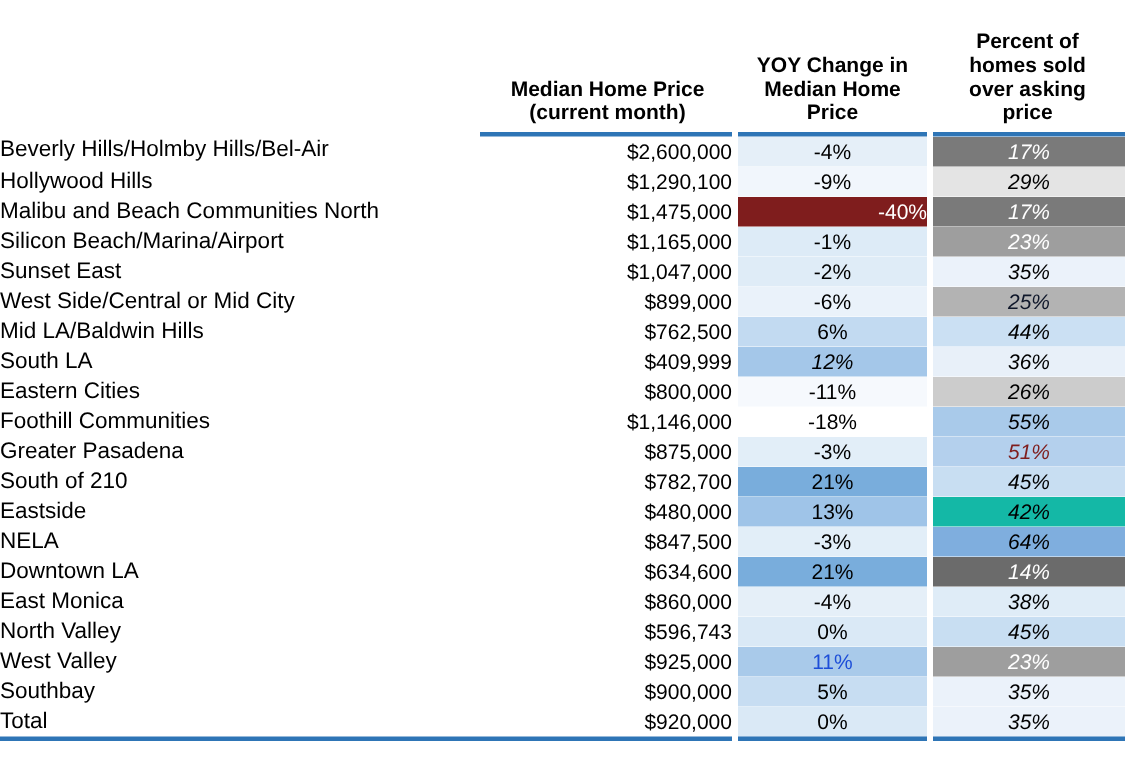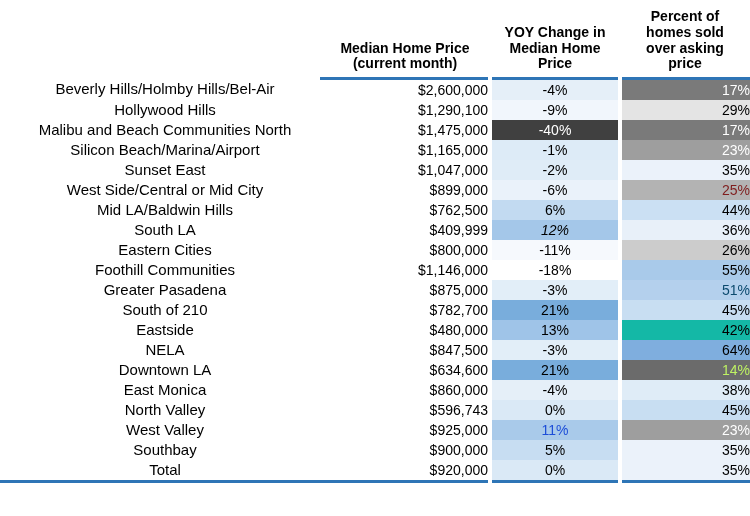--- a/index.html
+++ b/index.html
@@ -26,56 +26,56 @@
   col.c-yoy   { width: 130px; }
   col.c-pct   { width: 130px; }
 
   thead th {
     height: 71px;
     vertical-align: bottom;
     text-align: center;
     font-weight: bold;
     font-size: 14px;
     line-height: 1.12;
-    padding: 1px 14px 5px 14px;
+    padding: 12px 14px 5px 14px;
     background: #ffffff;
   }
   thead th.ruled {
     border-bottom: 3px solid #2E75B6;
   }
   thead th.area-h {
     padding: 0;
   }
 
   tbody td {
     height: 20px;
     font-size: 14px;
     line-height: 20px;
     padding: 0;
     white-space: nowrap;
     overflow: hidden;
   }
   tbody td.area {
-    text-align: center;
-    padding-left: 10px;
+    text-align: left;
     font-size: 15px;
     background: #ffffff;
   }
   tbody td.price {
     text-align: right;
     background: #ffffff;
   }
   tbody td.yoy {
     text-align: center;
     border-left: 4px solid #ffffff;
     border-right: 4px solid #ffffff;
   }
   tbody td.pct {
-    text-align: right;
+    text-align: center;
     border-left: 4px solid #eab308;
+    font-style: italic;
   }
   tbody tr:last-child td {
     border-bottom: 3px solid #2E75B6;
   }
 </style>
 </head>
 <body>
 
 <div class="page">
   <table class="heat">
@@ -102,40 +102,40 @@
         </tr>
         <tr>
           <td class="area">Hollywood Hills</td>
           <td class="price">$1,290,100</td>
           <td class="yoy" style="background: rgb(241, 246, 252); color: rgb(0, 0, 0);">-9%</td>
           <td class="pct" style="background: rgb(228, 228, 228); color: rgb(0, 0, 0);">29%</td>
         </tr>
         <tr>
           <td class="area">Malibu and Beach Communities North</td>
           <td class="price">$1,475,000</td>
-          <td class="yoy" style="background: #404040; color: rgb(255, 255, 255);">-40%</td>
+          <td class="yoy" style="background: #7f1d1d; color: rgb(255, 255, 255); text-align: right;">-40%</td>
           <td class="pct" style="background: rgb(122, 122, 122); color: rgb(255, 255, 255);">17%</td>
         </tr>
         <tr>
           <td class="area">Silicon Beach/Marina/Airport</td>
           <td class="price">$1,165,000</td>
           <td class="yoy" style="background: rgb(221, 235, 247); color: rgb(0, 0, 0);">-1%</td>
           <td class="pct" style="background: rgb(158, 158, 158); color: rgb(255, 255, 255);">23%</td>
         </tr>
         <tr>
           <td class="area">Sunset East</td>
           <td class="price">$1,047,000</td>
           <td class="yoy" style="background: rgb(223, 236, 247); color: rgb(0, 0, 0);">-2%</td>
           <td class="pct" style="background: rgb(235, 242, 250); color: rgb(0, 0, 0);">35%</td>
         </tr>
         <tr>
           <td class="area">West Side/Central or Mid City</td>
           <td class="price">$899,000</td>
           <td class="yoy" style="background: rgb(234, 242, 250); color: rgb(0, 0, 0);">-6%</td>
-          <td class="pct" style="background: rgb(179, 179, 179); color: #7f1d1d;">25%</td>
+          <td class="pct" style="background: rgb(179, 179, 179); color: #0f172a;">25%</td>
         </tr>
         <tr>
           <td class="area">Mid LA/Baldwin Hills</td>
           <td class="price">$762,500</td>
           <td class="yoy" style="background: rgb(194, 218, 241); color: rgb(0, 0, 0);">6%</td>
           <td class="pct" style="background: rgb(203, 224, 243); color: rgb(0, 0, 0);">44%</td>
         </tr>
         <tr>
           <td class="area">South LA</td>
           <td class="price">$409,999</td>
@@ -151,21 +151,21 @@
         <tr>
           <td class="area">Foothill Communities</td>
           <td class="price">$1,146,000</td>
           <td class="yoy" style="background: rgb(255, 255, 255); color: rgb(0, 0, 0);">-18%</td>
           <td class="pct" style="background: rgb(169, 202, 234); color: rgb(0, 0, 0);">55%</td>
         </tr>
         <tr>
           <td class="area">Greater Pasadena</td>
           <td class="price">$875,000</td>
           <td class="yoy" style="background: rgb(226, 238, 248); color: rgb(0, 0, 0);">-3%</td>
-          <td class="pct" style="background: rgb(180, 208, 237); color: #0c4a6e; margin-top: 36px;">51%</td>
+          <td class="pct" style="background: rgb(180, 208, 237); color: #7f1d1d; margin-top: 36px;">51%</td>
         </tr>
         <tr>
           <td class="area">South of 210</td>
           <td class="price">$782,700</td>
           <td class="yoy" style="background: rgb(121, 173, 220); color: rgb(0, 0, 0);">21%</td>
           <td class="pct" style="background: rgb(200, 222, 242); color: rgb(0, 0, 0);">45%</td>
         </tr>
         <tr>
           <td class="area">Eastside</td>
           <td class="price">$480,000</td>
@@ -175,21 +175,21 @@
         <tr>
           <td class="area">NELA</td>
           <td class="price">$847,500</td>
           <td class="yoy" style="background: rgb(226, 238, 248); color: rgb(0, 0, 0);">-3%</td>
           <td class="pct" style="background: rgb(127, 174, 222); color: rgb(0, 0, 0);">64%</td>
         </tr>
         <tr>
           <td class="area">Downtown LA</td>
           <td class="price">$634,600</td>
           <td class="yoy" style="background: rgb(121, 173, 220); color: rgb(0, 0, 0);">21%</td>
-          <td class="pct" style="background: rgb(107, 107, 107); color: #bef264;">14%</td>
+          <td class="pct" style="background: rgb(107, 107, 107); color: #ffffff;">14%</td>
         </tr>
         <tr>
           <td class="area">East Monica</td>
           <td class="price">$860,000</td>
           <td class="yoy" style="background: rgb(229, 239, 248); color: rgb(0, 0, 0);">-4%</td>
           <td class="pct" style="background: rgb(223, 236, 247); color: rgb(0, 0, 0);">38%</td>
         </tr>
         <tr>
           <td class="area">North Valley</td>
           <td class="price">$596,743</td>

